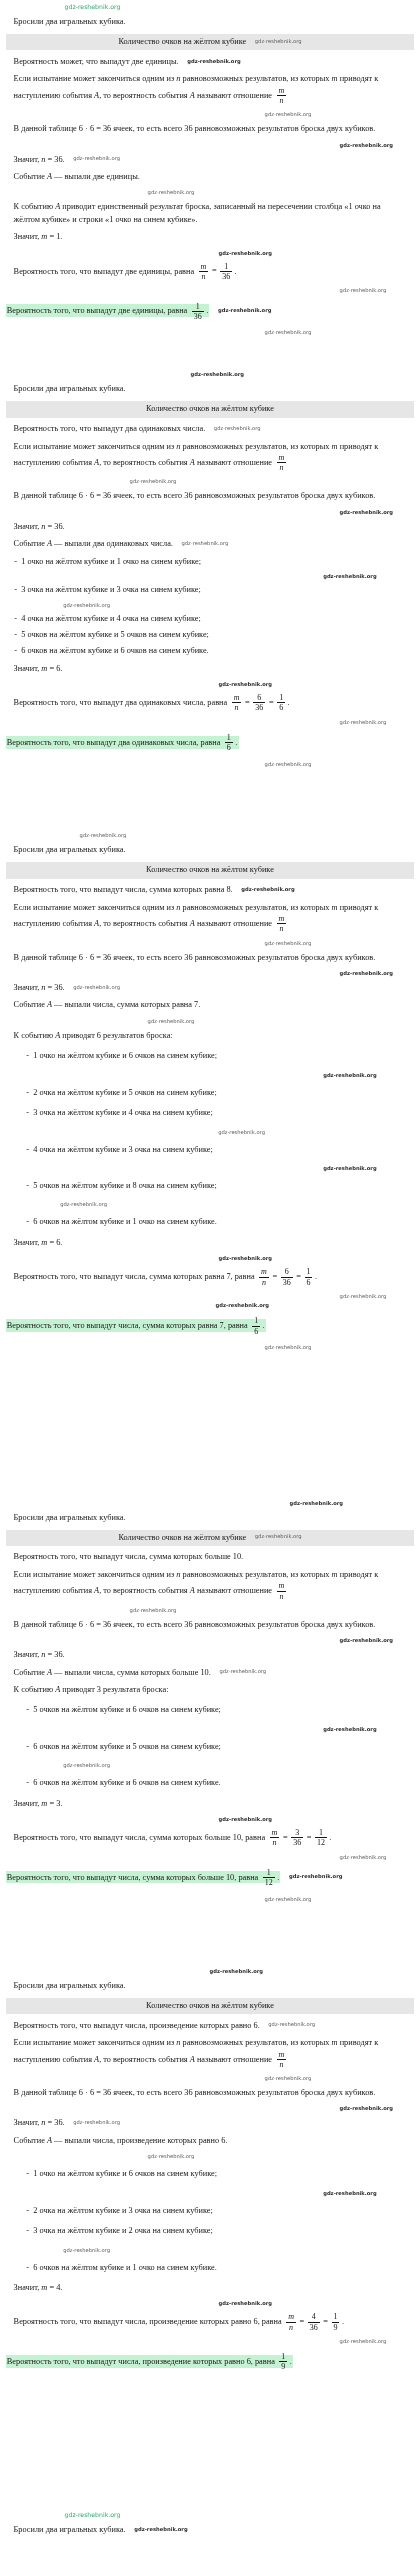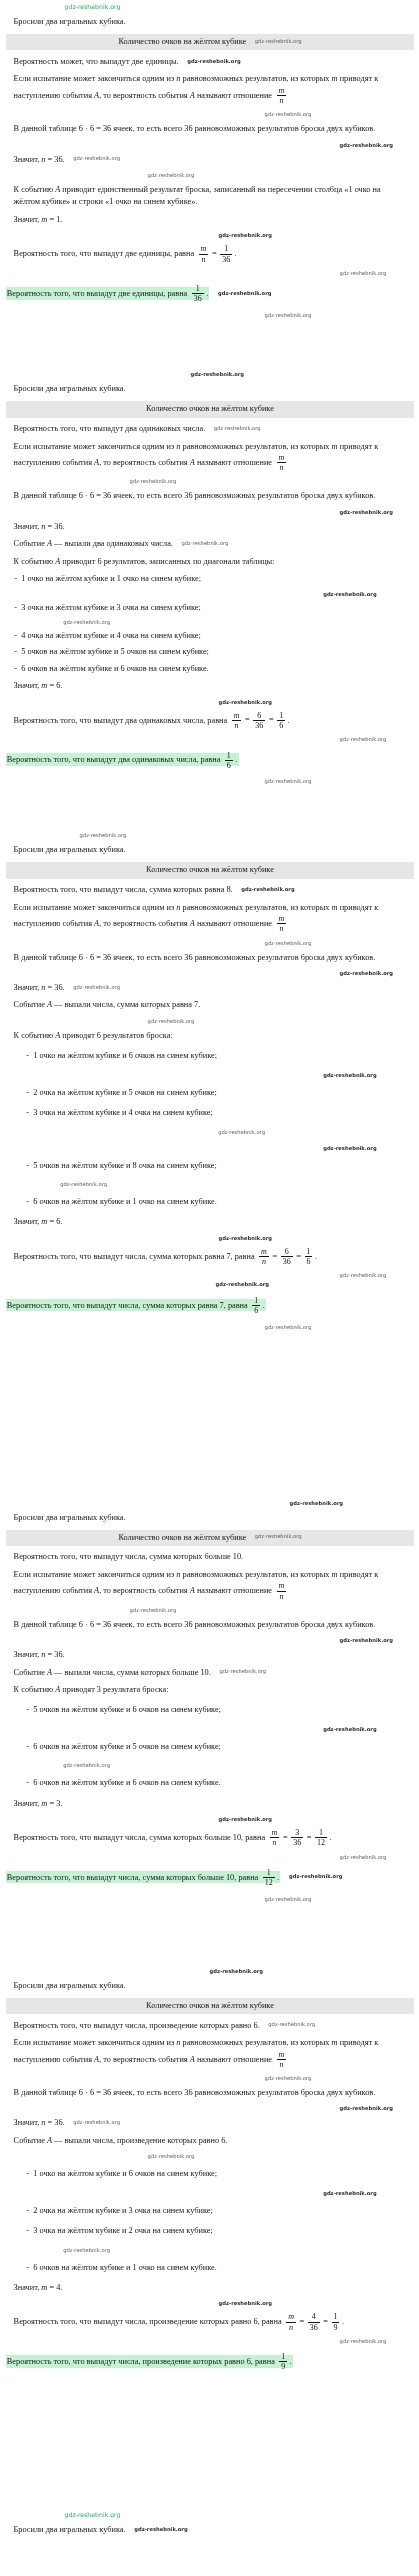--- a/index.html
+++ b/index.html
@@ -35,20 +35,21 @@
   <section class="block" style="min-height:366px">
     <div class="wm green" style="margin-left:59px">gdz-reshebnik.org</div>
     <p><span>Бросили два игральных кубика.</span></p>
     <div class="table-title"><span>Количество очков на жёлтом кубике</span><span class="wm light">gdz-reshebnik.org</span></div>
     <p><span>Вероятность может, что выпадут две единицы.</span><span class="wm">gdz-reshebnik.org</span></p>
     <p><span>Если испытание может закончиться одним из </span><i class="v">n</i><span> равновозможных результатов, из которых </span><i class="v">m</i><span> приводят к наступлению события </span><i class="v">A</i><span>, то вероятность события </span><i class="v">A</i><span> называют отношение </span><span class="frac it"><span class="num">m</span><span class="den">n</span></span></p>
     <div class="wm light" style="margin-left:259px">gdz-reshebnik.org</div>
     <p><span>В данной таблице 6 · 6 = 36 ячеек, то есть всего 36 равновозможных результатов броска двух кубиков.</span></p>
     <div class="wm" style="margin-left:334px">gdz-reshebnik.org</div>
     <p><span>Значит, </span><i class="v">n</i><span> = 36.</span><span class="wm light">gdz-reshebnik.org</span></p>
+    <p><span>Событие </span><i class="v">A</i><span> — выпали две единицы.</span></p>
     <div class="wm light" style="margin-left:142px">gdz-reshebnik.org</div>
     <p><span>К событию </span><i class="v">A</i><span> приводит единственный результат броска, записанный на пересечении столбца «1 очко на жёлтом кубике» и строки «1 очко на синем кубике».</span></p>
     <p><span>Значит, </span><i class="v">m</i><span> = 1.</span></p>
     <div class="wm" style="margin-left:213px">gdz-reshebnik.org</div>
     <p><span>Вероятность того, что выпадут две единицы, равна </span><span class="frac it"><span class="num">m</span><span class="den">n</span></span><span class="eq">=</span><span class="frac"><span class="num">1</span><span class="den">36</span></span><span>.</span></p>
     <div class="wm light" style="margin-left:334px">gdz-reshebnik.org</div>
     <p class="answer"><span class="hl"><span>Вероятность того, что выпадут две единицы, равна </span><span class="frac"><span class="num">1</span><span class="den">36</span></span><span>.</span></span><span class="wm">gdz-reshebnik.org</span></p>
     <div class="wm light" style="margin-left:259px">gdz-reshebnik.org</div>
   </section>
 
@@ -56,21 +57,20 @@
     <div class="wm" style="margin-left:185px">gdz-reshebnik.org</div>
     <p><span>Бросили два игральных кубика.</span></p>
     <div class="table-title"><span>Количество очков на жёлтом кубике</span></div>
     <p><span>Вероятность того, что выпадут два одинаковых числа.</span><span class="wm light">gdz-reshebnik.org</span></p>
     <p><span>Если испытание может закончиться одним из </span><i class="v">n</i><span> равновозможных результатов, из которых </span><i class="v">m</i><span> приводят к наступлению события </span><i class="v">A</i><span>, то вероятность события </span><i class="v">A</i><span> называют отношение </span><span class="frac it"><span class="num">m</span><span class="den">n</span></span></p>
     <div class="wm light" style="margin-left:124px">gdz-reshebnik.org</div>
     <p><span>В данной таблице 6 · 6 = 36 ячеек, то есть всего 36 равновозможных результатов броска двух кубиков.</span></p>
     <div class="wm" style="margin-left:334px">gdz-reshebnik.org</div>
     <p><span>Значит, </span><i class="v">n</i><span> = 36.</span></p>
     <p><span>Событие </span><i class="v">A</i><span> — выпали два одинаковых числа.</span><span class="wm light">gdz-reshebnik.org</span></p>
-    <p><span>К событию </span><i class="v">A</i><span> приводит 6 результатов, записанных по диагонали таблицы:</span></p>
     <ul class="outcomes">
       <li><span class="dash">-</span><span>1 очко на жёлтом кубике и 1 очко на синем кубике;</span></li>
       <li class="wm" style="margin-left:309px;list-style:none">gdz-reshebnik.org</li>
       <li><span class="dash">-</span><span>3 очка на жёлтом кубике и 3 очка на синем кубике;</span></li>
       <li class="wm light" style="margin-left:49px;list-style:none">gdz-reshebnik.org</li>
       <li><span class="dash">-</span><span>4 очка на жёлтом кубике и 4 очка на синем кубике;</span></li>
       <li><span class="dash">-</span><span>5 очков на жёлтом кубике и 5 очков на синем кубике;</span></li>
       <li><span class="dash">-</span><span>6 очков на жёлтом кубике и 6 очков на синем кубике.</span></li>
     </ul>
     <p><span>Значит, </span><i class="v">m</i><span> = 6.</span></p>
@@ -93,20 +93,21 @@
     <p><span>Значит, </span><i class="v">n</i><span> = 36.</span><span class="wm light">gdz-reshebnik.org</span></p>
     <p><span>Событие </span><i class="v">A</i><span> — выпали числа, сумма которых равна 7.</span></p>
     <div class="wm light" style="margin-left:142px">gdz-reshebnik.org</div>
     <p><span>К событию </span><i class="v">A</i><span> приводят 6 результатов броска:</span></p>
     <ul class="outcomes loose">
       <li><span class="dash">-</span><span>1 очко на жёлтом кубике и 6 очков на синем кубике;</span></li>
       <li class="wm" style="margin-left:309px;list-style:none">gdz-reshebnik.org</li>
       <li><span class="dash">-</span><span>2 очка на жёлтом кубике и 5 очков на синем кубике;</span></li>
       <li><span class="dash">-</span><span>3 очка на жёлтом кубике и 4 очка на синем кубике;</span></li>
       <li class="wm light" style="margin-left:204px;list-style:none">gdz-reshebnik.org</li>
+      <li><span class="dash">-</span><span>4 очка на жёлтом кубике и 3 очка на синем кубике;</span></li>
       <li class="wm" style="margin-left:309px;list-style:none">gdz-reshebnik.org</li>
       <li><span class="dash">-</span><span>5 очков на жёлтом кубике и 8 очка на синем кубике;</span></li>
       <li class="wm light" style="margin-left:46px;list-style:none">gdz-reshebnik.org</li>
       <li><span class="dash">-</span><span>6 очков на жёлтом кубике и 1 очко на синем кубике.</span></li>
     </ul>
     <p><span>Значит, </span><i class="v">m</i><span> = 6.</span></p>
     <div class="wm" style="margin-left:213px">gdz-reshebnik.org</div>
     <p><span>Вероятность того, что выпадут числа, сумма которых равна 7, равна </span><span class="frac it"><span class="num">m</span><span class="den">n</span></span><span class="eq">=</span><span class="frac"><span class="num">6</span><span class="den">36</span></span><span class="eq">=</span><span class="frac"><span class="num">1</span><span class="den">6</span></span><span>.</span></p>
     <div class="wm light" style="margin-left:334px">gdz-reshebnik.org</div>
     <div class="wm" style="margin-left:210px">gdz-reshebnik.org</div>

